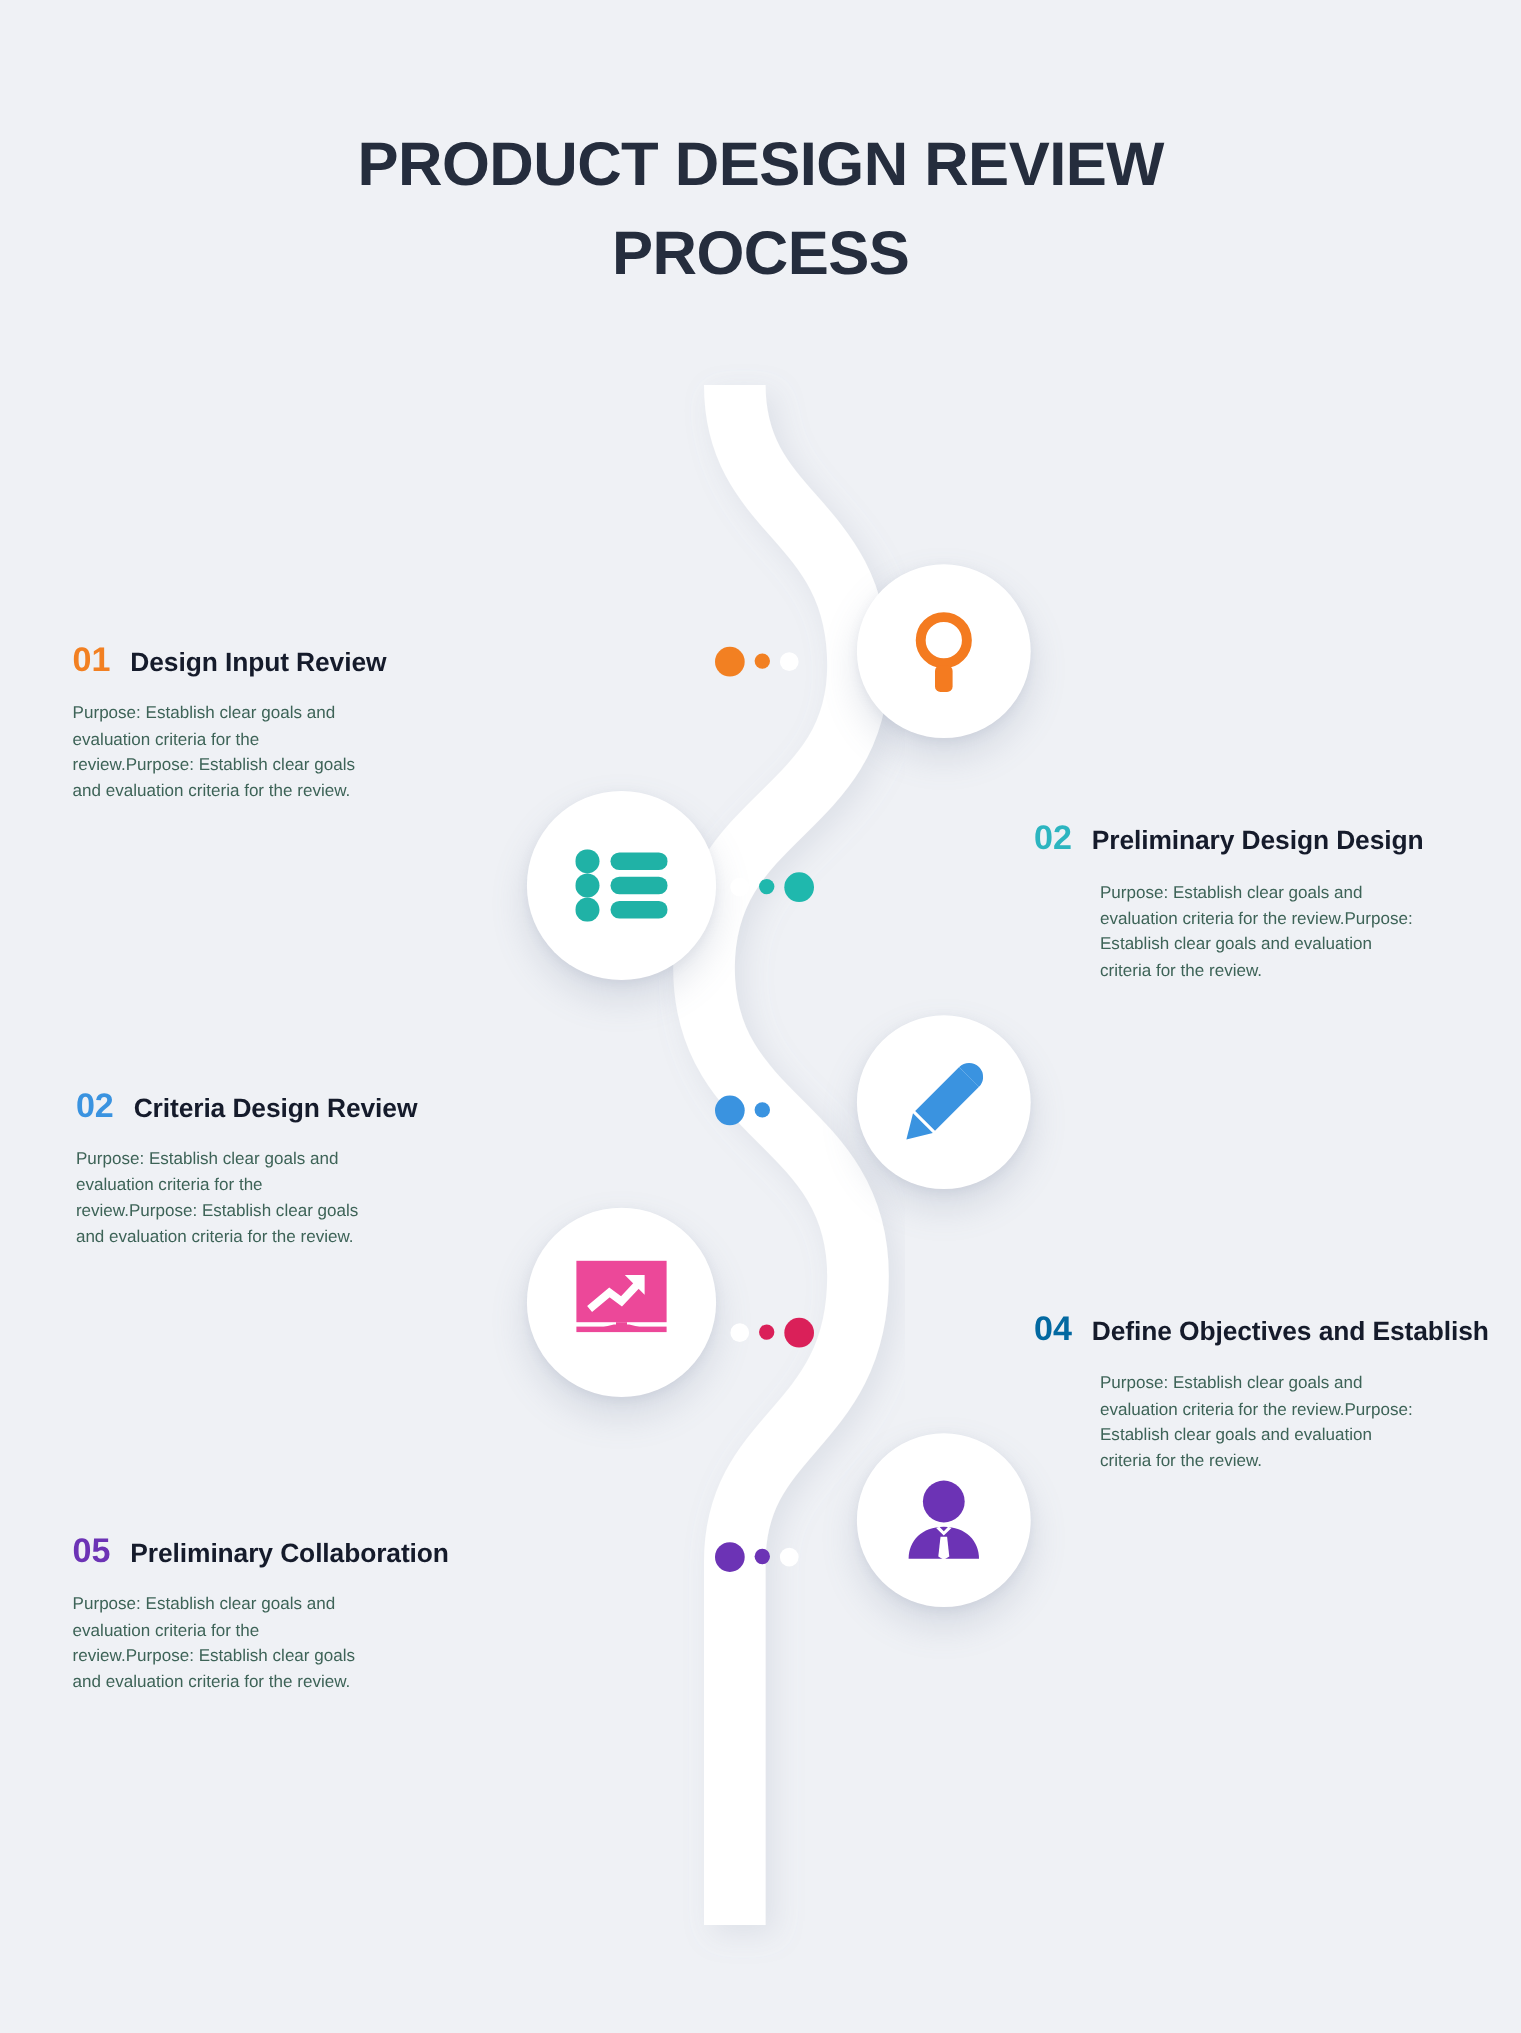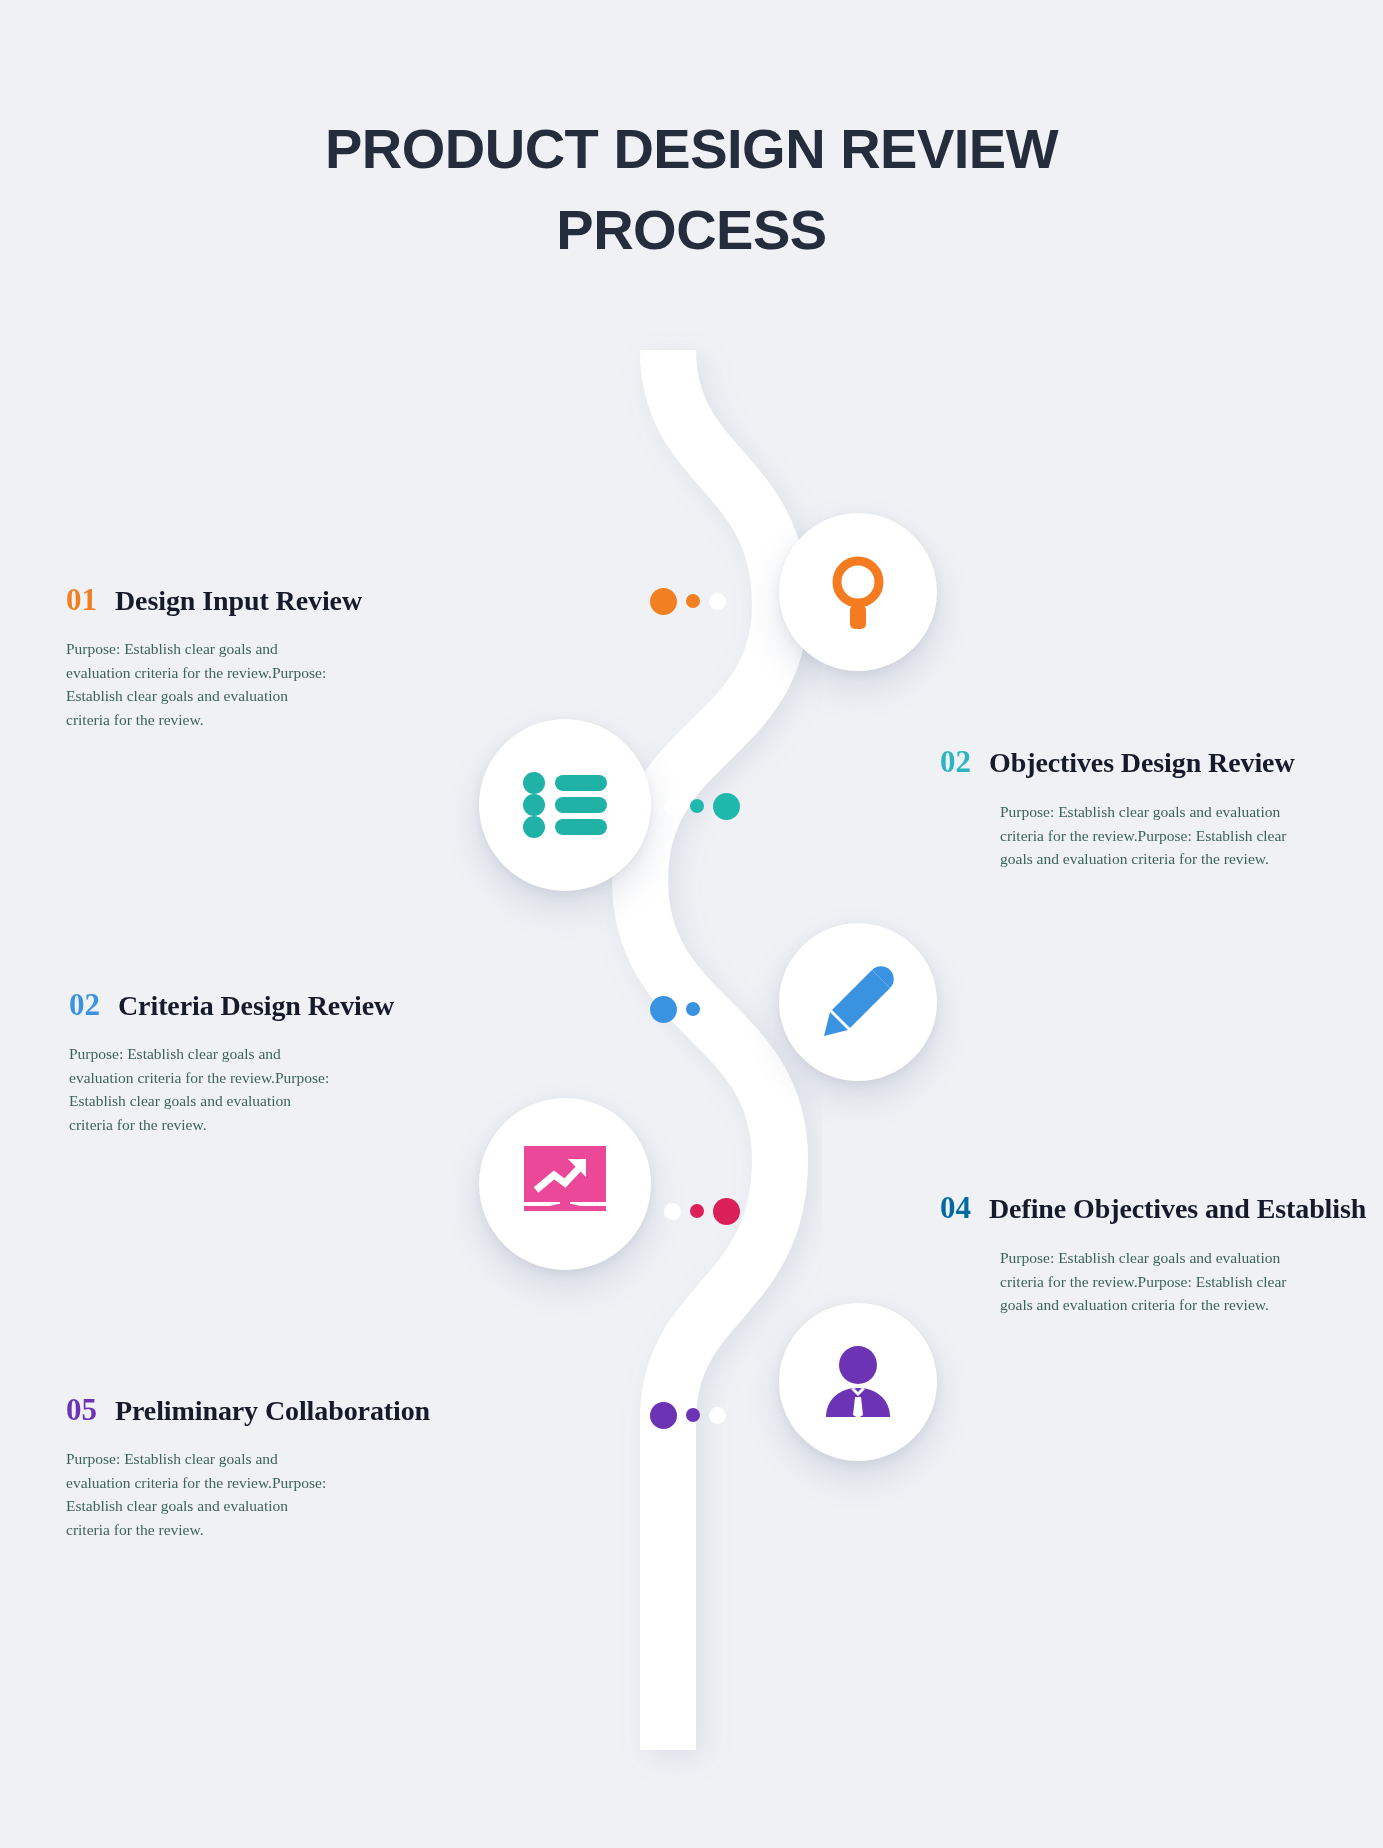--- a/index.html
+++ b/index.html
@@ -68,35 +68,34 @@
     height: 30px;
   }
   .dots.rtl { flex-direction: row-reverse; }
   .dot-lg { width: 27px; height: 27px; border-radius: 50%; }
   .dot-md { width: 14px; height: 14px; border-radius: 50%; }
   .dot-sm { width: 17px; height: 17px; border-radius: 50%; background: #ffffff; }
 
   
   .step {
     position: absolute;
-    font-family: Liberation Serif, serif;
   }
   .step-head {
     display: flex;
     align-items: baseline;
     gap: 18px;
     white-space: nowrap;
   }
   .step-num {
     font-size: 31px;
     font-weight: 700;
     letter-spacing: 0px;
   }
   .step-title {
-    font-size: 28px;
+    font-size: 24px;
     font-weight: 700;
     color: #151b2b;
     letter-spacing: -0.1px;
   }
   .step-body {
     font-size: 15.5px;
     line-height: 1.53;
     color: #3d6357;
   }
   .step.left .step-body { margin-top: 19px; width: 262px; }
@@ -214,21 +213,21 @@
     <div class="step-head">
       <span class="step-num" style="color:#f28022;">01</span>
       <span class="step-title">Design Input Review</span>
     </div>
     <div class="step-body">Purpose: Establish clear goals and evaluation criteria for the review.Purpose: Establish clear goals and evaluation criteria for the review.</div>
   </div>
 
   <div class="step right" style="left:1000px; top:744px;">
     <div class="step-head">
       <span class="step-num" style="color:#2cb5c0;">02</span>
-      <span class="step-title">Objectives Design Review</span>
+      <span class="step-title">Preliminary Design Design</span>
     </div>
     <div class="step-body">Purpose: Establish clear goals and evaluation criteria for the review.Purpose: Establish clear goals and evaluation criteria for the review.</div>
   </div>
 
   <div class="step left" style="left:69px; top:987px;">
     <div class="step-head">
       <span class="step-num" style="color:#3a93e0;">02</span>
       <span class="step-title">Criteria Design Review</span>
     </div>
     <div class="step-body">Purpose: Establish clear goals and evaluation criteria for the review.Purpose: Establish clear goals and evaluation criteria for the review.</div>

